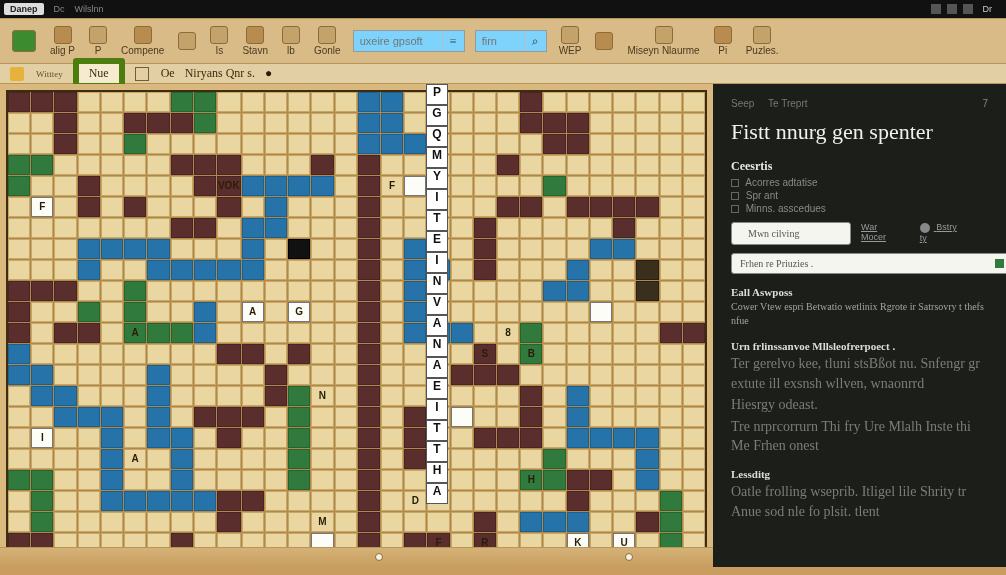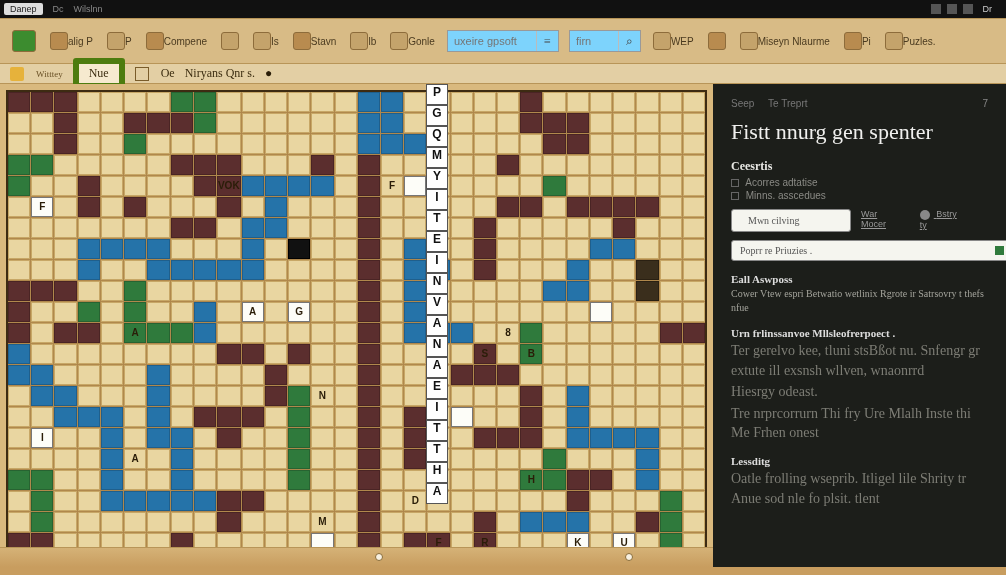--- a/index.html
+++ b/index.html
@@ -20,38 +20,39 @@
     color: #bbb;
     font-size: 9px;
     font-family: Verdana, sans-serif;
   }
   .sysbar .left {
     background: #ddd;
     color: #222;
     padding: 1px 6px;
     border-radius: 2px;
     margin-right: 10px;
+    font-weight: bold;
   }
   .sysbar .tab  { margin-right: 10px; color: #888; }
   .sysbar .spacer { flex: 1; }
   .sysbar .ico { width: 10px; height: 10px; margin-left: 6px; background:#555; display:inline-block; }
 
   
   .ribbon {
     height: 46px;
     background: #d8bb86;
     border-top: 1px solid #b89558;
     border-bottom: 1px solid #b89558;
     display: flex;
     align-items: center;
     padding: 0 6px;
     gap: 2px;
   }
   .ribbon .btn {
-    display:flex; flex-direction:row; align-items:center;
+    display:flex; flex-direction:column; align-items:center;
     padding: 2px 6px;
     font-size: 10px;
     color:#4a3a1f;
     font-family: "Segoe UI", sans-serif;
     cursor:pointer;
   }
   .ribbon .btn.green .glyph { background:#3c8c2f; }
   .ribbon .btn .glyph {
     width: 24px; height: 22px;
     background:#c4a36b;
@@ -1031,33 +1032,35 @@
       <span>Te Treprt</span>
       <span style="float:right;color:#888;">7</span>
     </div>
 
     <h1>Fistt nnurg gen spenter</h1>
 
     <h2>Ceesrtis</h2>
     <div class="sub"><span class="chk"></span>
       <span>Acorres adtatise</span></div>
     <div class="sub"><span class="chk"></span>
+      <span>Spr ant</span></div>
+    <div class="sub"><span class="chk"></span>
       <span>Minns. asscedues</span></div>
 
     <div class="row2">
       <div class="inp">Mwn cilving</div>
       <div class="side">
         <span>War Mocer</span>
         <span><span class="sw" style="background:#888;border-radius:50%;"></span>
           <span>Bstry ty</span></span>
       </div>
     </div>
 
     <div class="wideinp">
-      <span>Poprr re Priuzies .</span>
+      <span>Frhen re Priuzies .</span>
       <span class="knob">
         <span class="bead"></span>
         <span class="dot"></span>
       </span>
     </div>
 
     <h3>Eall Aswposs</h3>
     <p>Cower Vtew espri Betwatio wetlinix Rgrote ir Satrsovry   t thefs nfue</p>
 
     <h3>Urn frlinssanvoe Mllsleofrerpoect .</h3>

